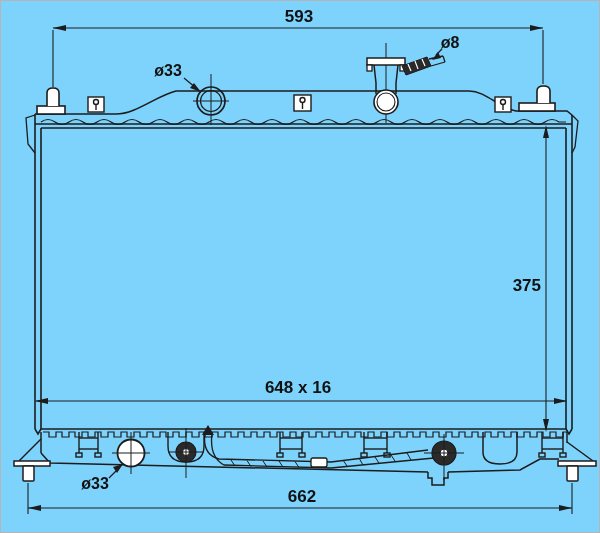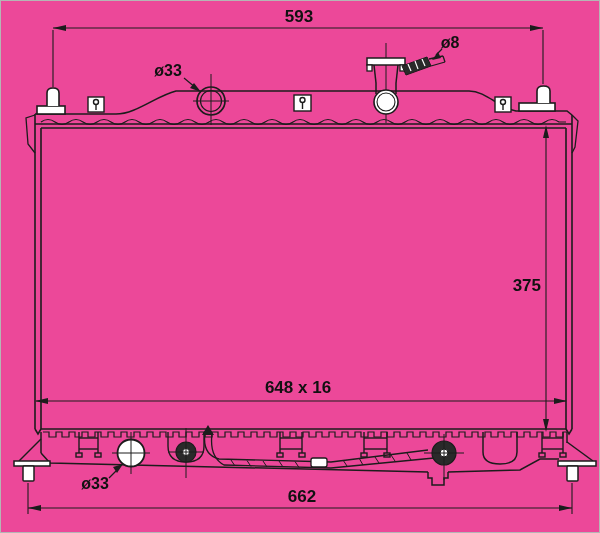--- a/index.html
+++ b/index.html
@@ -1,19 +1,19 @@
 <!DOCTYPE html>
 <html><head>
 <meta charset="utf-8">
 <style>
   html,body{margin:0;padding:0;background:#ffffff;}
   .canvas{
     position:relative;
     width:600px;height:533px;
-    background:#ec4899;
+    background:#7dd3fc;
     border:1px solid #b5b5b5;
     box-sizing:border-box;
     font-family:"Liberation Sans", sans-serif;
   }
   svg{display:block;}
   text{
     font-family:"Liberation Sans", sans-serif;
     font-weight:bold;
     fill:#111111;
   }

